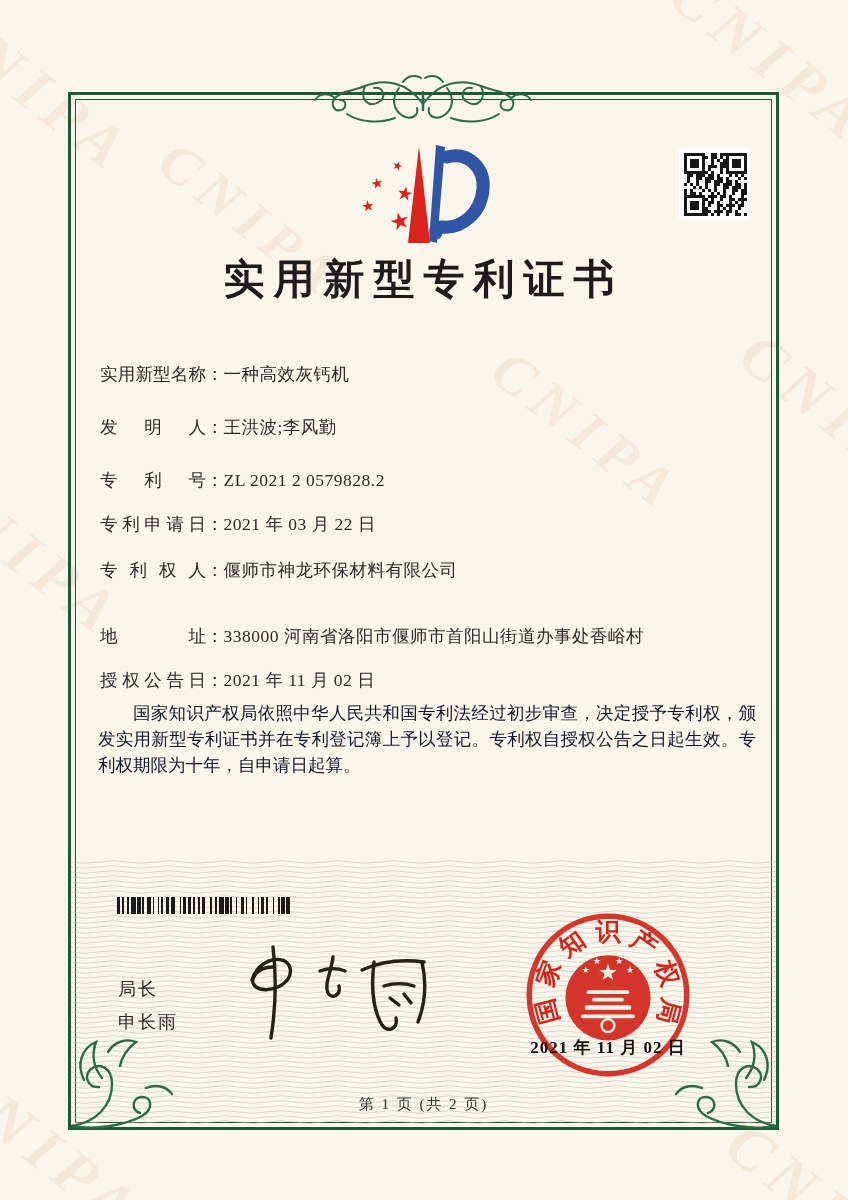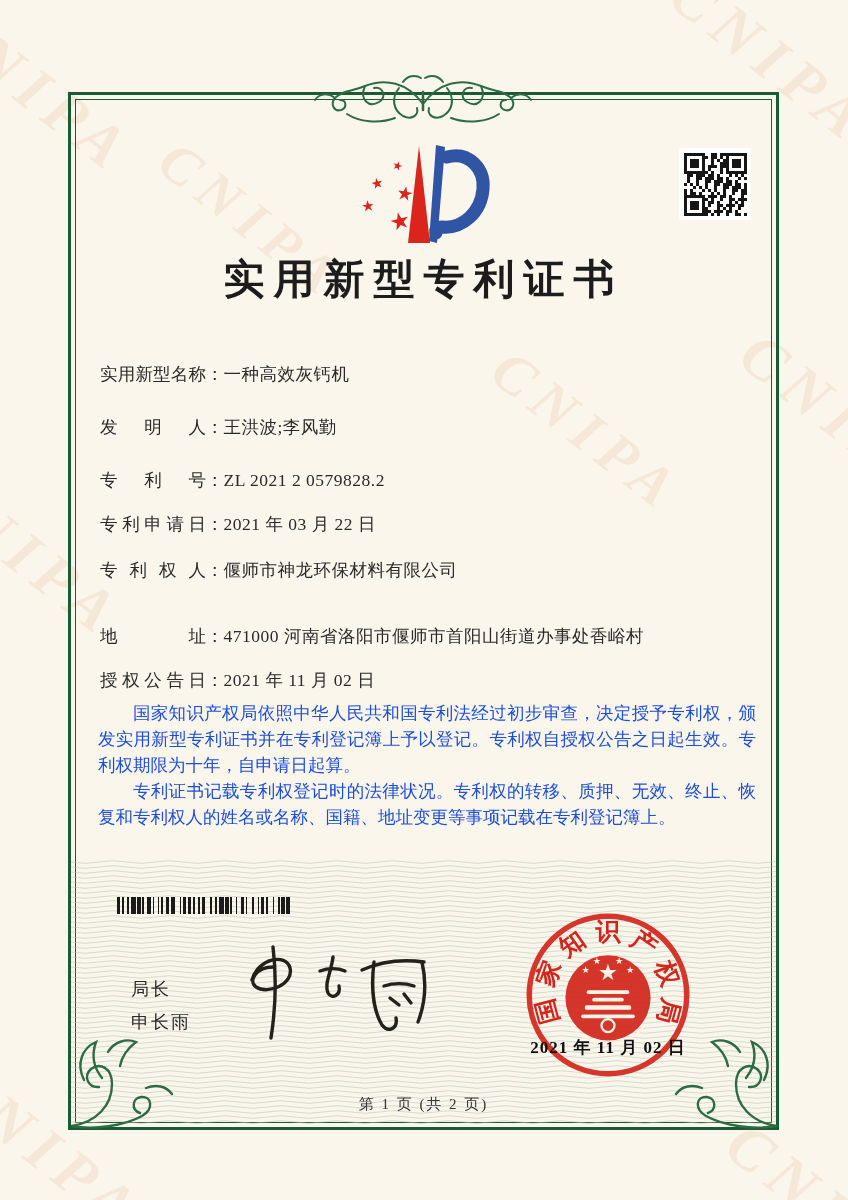--- a/index.html
+++ b/index.html
@@ -64,37 +64,36 @@
   .flabel {
     display:inline-block; width:106px; vertical-align:bottom;
     text-align:justify; text-align-last:justify;
   }
   .fcolon { display:inline-block; }
   .fvalue { letter-spacing:0.5px;margin-top:24px; }
   .grant-right { position:absolute; left:346px; white-space:nowrap; }
 
   .body-text {
     position:absolute; left:98px; top:700px; width:658px;
-    font-size:17.5px; line-height:26px; text-align:justify; color:#1d4ed8;
+    font-size:17.5px; line-height:26px; text-align:justify; color:#0f172a;
   }
   .body-text p { text-indent:2em; margin:0; }
 
   .barcode {
     position:absolute; left:117px; top:897px; width:224px; height:17px;
     display:flex; overflow:hidden;
   }
   .barcode i { display:block; height:100%; flex:none; }
   .barcode i.b { background:#1a1a1a; }
 
   .officer {
     position:absolute; left:118px; top:973px;
     font-family:"Liberation Sans","DejaVu Sans",sans-serif;
     font-size:18px; font-weight:500; color:#2b2b2b; line-height:33px;
     letter-spacing:2px;
-    margin-left:13px;
   }
   .sig { position:absolute; left:226px; top:940px; }
 
   .seal { position:absolute; left:520px; top:907px; width:176px; height:176px; }
   .seal-date {
     position:absolute; left:520px; top:1036px; width:176px;
     text-align:center; font-size:17px; font-weight:700;
     letter-spacing:1px; color:#111; white-space:nowrap;
   }
 
@@ -701,30 +700,29 @@
     <div class="frow" style="top:113px;">
       <span class="flabel">专利号</span><span class="fcolon">：</span><span class="fvalue">ZL 2021 2 0579828.2</span>
     </div>
     <div class="frow" style="top:157px;">
       <span class="flabel">专利申请日</span><span class="fcolon">：</span><span class="fvalue">2021 年 03 月 22 日</span>
     </div>
     <div class="frow" style="top:203px;">
       <span class="flabel">专利权人</span><span class="fcolon">：</span><span class="fvalue">偃师市神龙环保材料有限公司</span>
     </div>
     <div class="frow" style="top:269px;">
-      <span class="flabel">地址</span><span class="fcolon">：</span><span class="fvalue">471000 河南省洛阳市偃师市首阳山街道办事处香峪村</span>
+      <span class="flabel">地址</span><span class="fcolon">：</span><span class="fvalue">338000 河南省洛阳市偃师市首阳山街道办事处香峪村</span>
     </div>
     <div class="frow" style="top:313px;">
       <span class="flabel">授权公告日</span><span class="fcolon">：</span><span class="fvalue">2021 年 11 月 02 日</span>
     </div>
   </div>
 
   <div class="body-text">
     <p>国家知识产权局依照中华人民共和国专利法经过初步审查，决定授予专利权，颁发实用新型专利证书并在专利登记簿上予以登记。专利权自授权公告之日起生效。专利权期限为十年，自申请日起算。</p>
-    <p>专利证书记载专利权登记时的法律状况。专利权的转移、质押、无效、终止、恢复和专利权人的姓名或名称、国籍、地址变更等事项记载在专利登记簿上。</p>
   </div>
 
   <div class="barcode" id="barcode">
       <i class="b" style="width: 3.4px;"></i>
       <i style="width: 1.7px;"></i>
       <i class="b" style="width: 1.7px;"></i>
       <i style="width: 3.4px;"></i>
       <i class="b" style="width: 1.7px;"></i>
       <i style="width: 1.7px;"></i>
       <i class="b" style="width: 5.1px;"></i>

